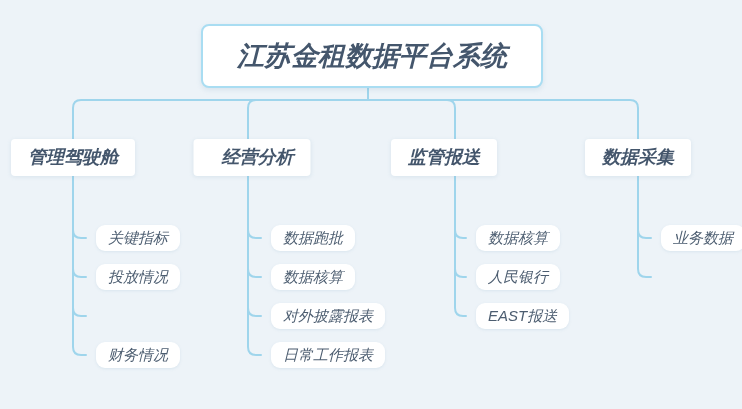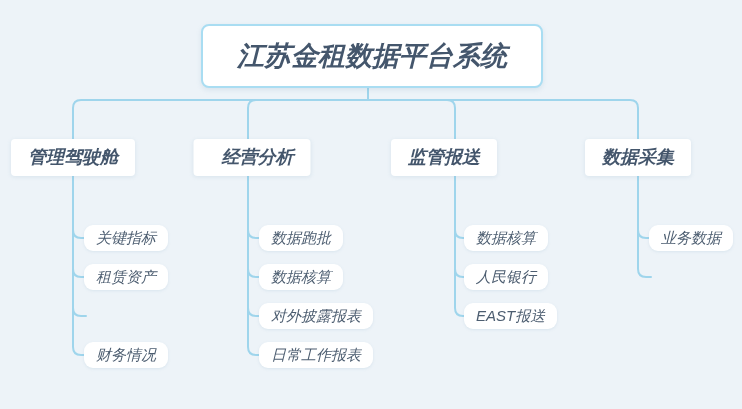--- a/index.html
+++ b/index.html
@@ -61,20 +61,21 @@
     line-height: 21px;
     box-shadow: 0 1px 4px rgba(120, 160, 190, 0.18);
   }
   .leaf-node {
     border-radius: 9px;
     padding: 3px 12px;
     font-size: 15px;
     line-height: 20px;
     color: #4c5d70;
     box-shadow: 0 1px 3px rgba(120, 160, 190, 0.16);
+    margin-left: 12px;
   }
   
   .bx1 { left: 73px; }
   .bx2 { left: 252px; padding-left: 28px; }
   .bx3 { left: 444px; }
   .bx4 { left: 638px; }
   
   .lx1 { left: 84px; }
   .lx2 { left: 259px; padding-left: 12px; }
   .lx3 { left: 464px; }
@@ -118,21 +119,21 @@
   </svg>
 
   <div class="node root-node">江苏金租数据平台系统</div>
 
   <div class="node branch-node bx1">管理驾驶舱</div>
   <div class="node branch-node bx2">经营分析</div>
   <div class="node branch-node bx3">监管报送</div>
   <div class="node branch-node bx4">数据采集</div>
 
   <div class="node leaf-node lx1 ly1">关键指标</div>
-  <div class="node leaf-node lx1 ly2">租赁资产</div>
+  <div class="node leaf-node lx1 ly2">投放情况</div>
   <div class="node leaf-node lx1 ly4">财务情况</div>
 
   <div class="node leaf-node lx2 ly1">数据跑批</div>
   <div class="node leaf-node lx2 ly2">数据核算</div>
   <div class="node leaf-node lx2 ly3">对外披露报表</div>
   <div class="node leaf-node lx2 ly4">日常工作报表</div>
 
   <div class="node leaf-node lx3 ly1">数据核算</div>
   <div class="node leaf-node lx3 ly2">人民银行</div>
   <div class="node leaf-node lx3 ly3">EAST报送</div>

